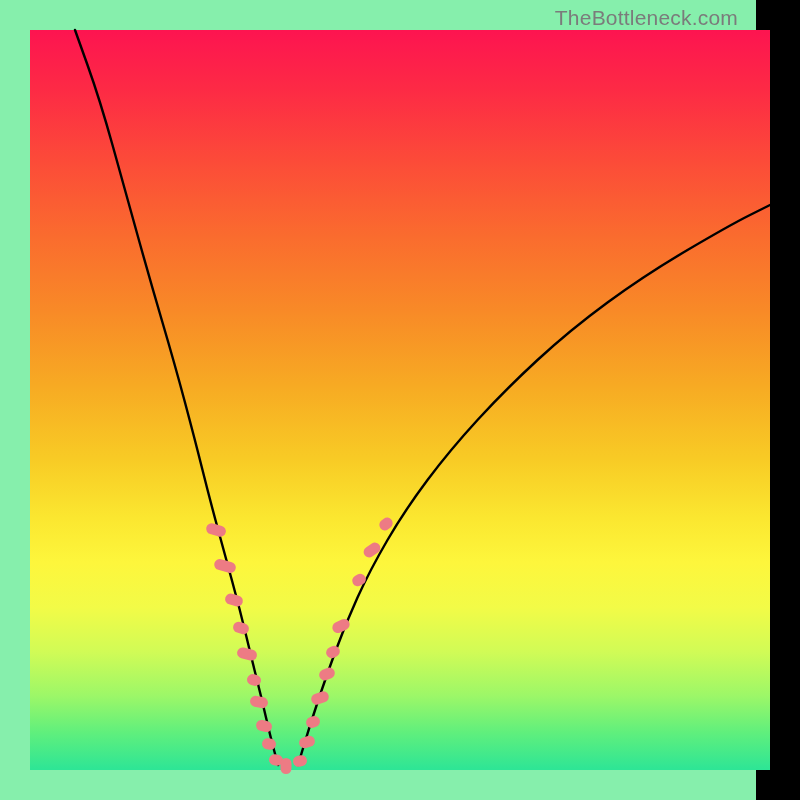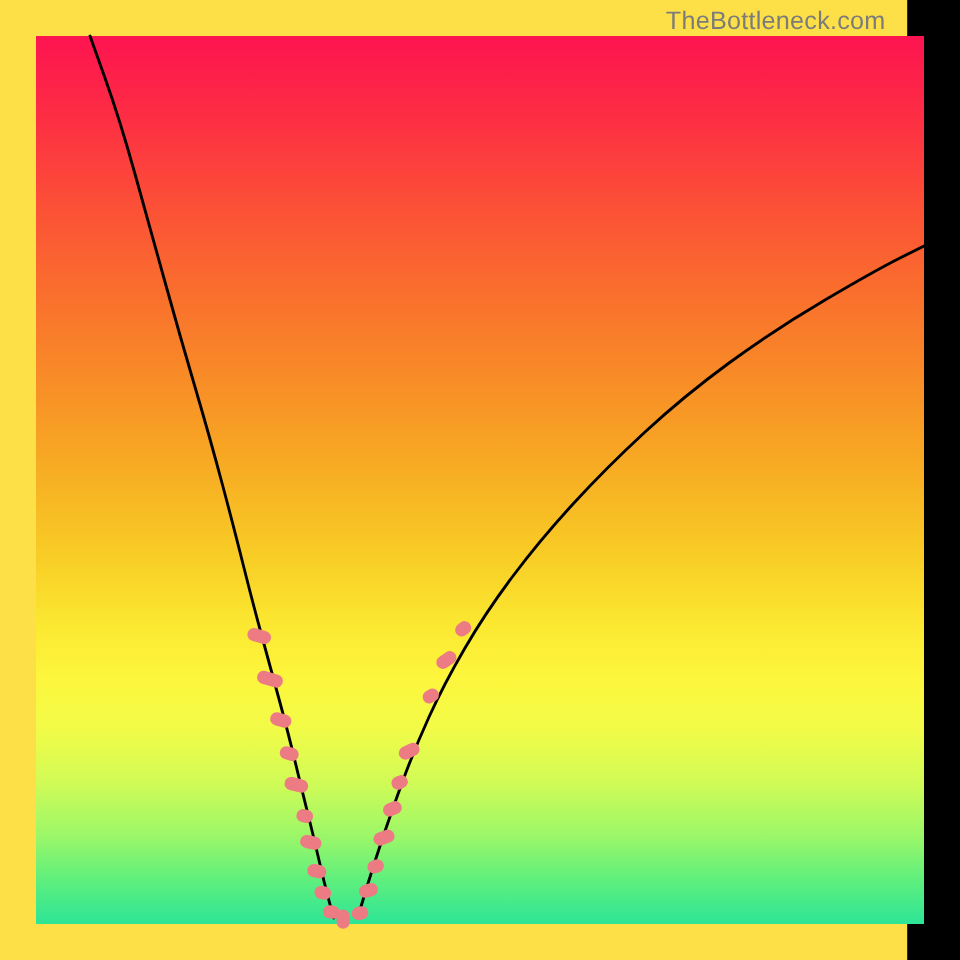--- a/index.html
+++ b/index.html
@@ -9,21 +9,21 @@
     height: 800px;
     overflow: hidden;
     background: #000;
     font-family: Arial, Helvetica, sans-serif;
   }
   .frame {
     position: absolute;
     top: 0; left: 0;
     width: 756px;
     height: 800px;
-    background: #fde047;
+    background: #86efac;
   }
   .plot {
     position: absolute;
     top: 30px;
     left: 30px;
     width: 740px;
     height: 740px;
     
     background: linear-gradient(to bottom,
       #fd1450 0%,

